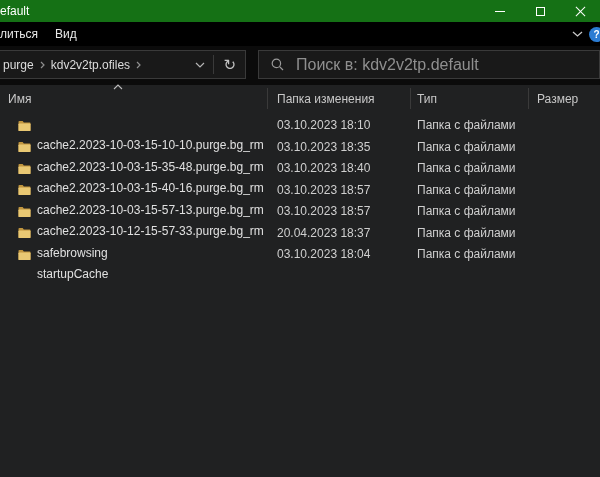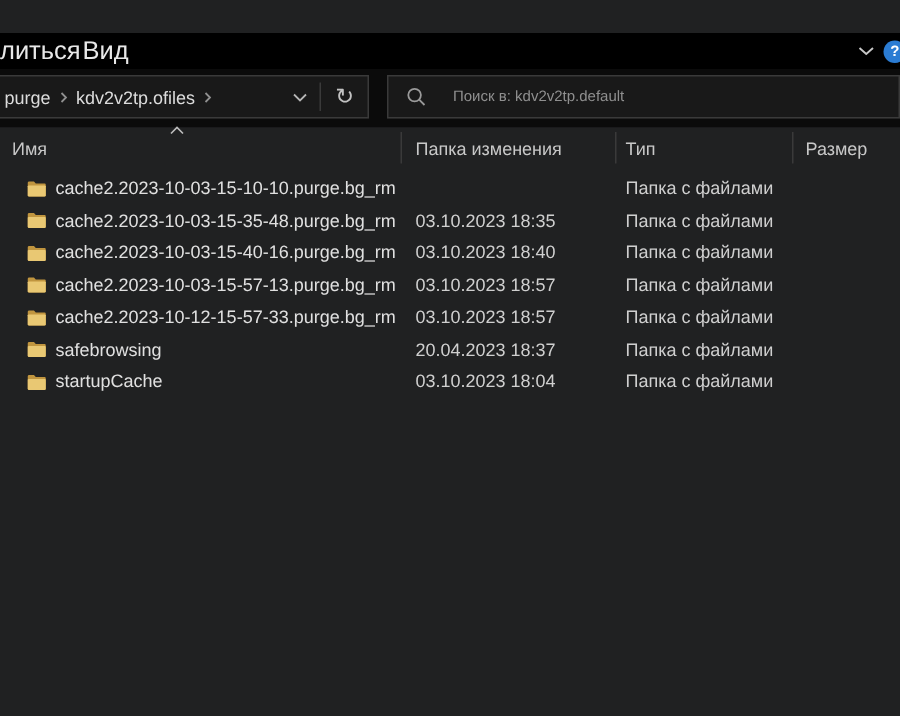--- a/index.html
+++ b/index.html
@@ -13,69 +13,83 @@
   .win-btn{width:40px;height:22px;background:transparent;border:none;display:flex;align-items:center;justify-content:center;padding:0;cursor:default;}
   .glyph-min{width:10px;height:1px;background:#fff;}
   .glyph-max{width:9px;height:9px;border:1px solid #fff;}
   .glyph-close{position:relative;width:11px;height:11px;}
   .glyph-close::before,.glyph-close::after{content:"";position:absolute;left:-1px;top:5px;width:13px;height:1px;background:#fff;}
   .glyph-close::before{transform:rotate(45deg);}
   .glyph-close::after{transform:rotate(-45deg);}
 
   
   .ribbon{position:absolute;left:0;top:22px;width:600px;height:24px;background:var(--ribbon_bg,#000);}
-  .ribbon-tab{position:absolute;top:0;height:24px;line-height:24px;font-size:17px;color:#e8e8e8;background:transparent;border:none;padding:0;cursor:default;}
+  .ribbon-tab{position:absolute;top:0;height:24px;line-height:24px;font-size:12px;color:#e8e8e8;background:transparent;border:none;padding:0;cursor:default;}
   .tab-share{left:0;}
   .tab-view{left:55px;}
   .ribbon-right{position:absolute;right:0;top:0;height:24px;display:flex;align-items:center;}
   .ribbon-chevron{border:none;background:transparent;padding:0 6px;display:flex;align-items:center;}
   .help-btn{position:relative;width:15px;height:15px;border-radius:50%;background:var(--help_blue,#2b7cd3);border:none;color:#fff;font-size:10px;font-weight:bold;line-height:15px;text-align:center;padding:0;margin-right:-4px;}
 
   
   .toolbar{position:absolute;left:0;top:46px;width:600px;height:39px;background:var(--toolbar_bg,#0b0b0b);}
   .addressbar{position:absolute;left:-10px;top:4px;width:256px;height:29px;background:var(--box_bg,#191919);border:1px solid var(--box_border,#3a3a3a);display:flex;align-items:center;padding-left:10px;}
   .crumb{background:transparent;border:none;color:#dcdcdc;font-size:12px;padding:0 2px;white-space:nowrap;cursor:default;}
   .crumb-sep{background:transparent;border:none;padding:0 4px;display:flex;align-items:center;}
   .addr-spacer{flex:1;}
   .addr-drop{background:transparent;border:none;padding:0 8px;display:flex;align-items:center;}
   .addr-vsep{width:1px;height:19px;background:#3a3a3a;}
   .refresh-btn{background:transparent;border:none;color:#c2c2c2;font-size:15px;line-height:15px;padding:0 9px;cursor:default;}
   .searchbox{position:absolute;left:258px;top:4px;width:342px;height:29px;background:var(--box_bg,#191919);border:1px solid var(--box_border,#3a3a3a);display:flex;align-items:center;padding:0 6px 0 12px;}
   .searchbox svg{flex:0 0 auto;margin-right:12px;}
-  .search-input{flex:1;background:transparent;border:none;outline:none;color:#7dd3fc;font-size:10px;padding:0;margin-left:6px;}
+  .search-input{flex:1;background:transparent;border:none;outline:none;color:#7dd3fc;font-size:16px;padding:0;}
   .search-input::placeholder{color:var(--placeholder,#8f8f8f);opacity:1;}
 
   
   .main{position:absolute;left:0;top:85px;width:600px;height:392px;background:var(--main_bg,#202122);}
   .colheaders{position:absolute;left:0;top:0;width:600px;height:27px;}
   .colheader{position:absolute;top:3px;height:22px;line-height:22px;font-size:12px;color:#c8c8c8;background:transparent;border:none;padding:0;text-align:left;cursor:default;}
   .ch-name{left:8px;}
   .ch-date{left:277px;}
   .ch-type{left:417px;}
   .ch-size{left:537px;}
   .sort-arrow{position:absolute;left:112px;top:-1px;}
   .col-sep{position:absolute;top:3px;width:1px;height:21px;background:#3a3a3a;}
   .sep-1{left:267px;}
   .sep-2{left:410px;}
   .sep-3{left:528px;}
 
   .rows{position:absolute;left:0;top:30px;width:600px;}
   .row{position:relative;width:600px;height:21.5px;cursor:default;}
   .row span{position:absolute;top:0;height:21.5px;line-height:21.5px;font-size:12px;white-space:nowrap;}
   .folder-icon{left:18px;display:flex;align-items:center;}
-  .c-name{left:37px;color:var(--text_primary,#e0e0e0);}
+  .c-name{left:37px;color:var(--text_primary,#e0e0e0);margin-top:20px;}
   .c-date{left:277px;color:var(--text_secondary,#cfcfcf);}
   .c-type{left:417px;color:var(--text_secondary,#cfcfcf);}
   .c-size{left:537px;color:var(--text_secondary,#cfcfcf);}
 </style>
 </head>
 <body>
 
 <div class="window">
 
+  <div class="titlebar">
+    <span class="title">efault</span>
+    <div class="win-controls">
+      <button class="win-btn">
+          <span class="glyph-min"></span>
+        </button>
+      <button class="win-btn">
+          <span class="glyph-max"></span>
+        </button>
+      <button class="win-btn">
+          <span class="glyph-close"></span>
+        </button>
+    </div>
+  </div>
 
   <div class="ribbon">
     <button class="ribbon-tab tab-share">литься</button>
     <button class="ribbon-tab tab-view">Вид</button>
     <div class="ribbon-right">
       <button class="ribbon-chevron">
         <svg width="11" height="6" viewBox="0 0 11 6">
             <polyline points="1,1 5.5,5 10,1" fill="none" stroke="#c8c8c8" stroke-width="1.3"></polyline>
           </svg>
       </button>
@@ -130,20 +144,21 @@
     </div>
     <div class="rows">
   <div class="row">
     <span class="folder-icon">
       <svg width="13" height="12" viewBox="0 0 14 13">
         <path d="M0.5 2 Q0.5 1 1.5 1 L5 1 L6.3 2.6 L12.7 2.6 Q13.5 2.6 13.5 3.5 L13.5 11 Q13.5 12 12.5 12 L1.5 12 Q0.5 12 0.5 11 Z" fill="#c0953f"></path>
         <path d="M0.5 4.6 Q0.5 3.9 1.3 3.9 L12.7 3.9 Q13.5 3.9 13.5 4.6 L13.5 11 Q13.5 12 12.5 12 L1.5 12 Q0.5 12 0.5 11 Z" fill="#e9c873"></path>
       </svg>
     </span>
     <span class="c-name">cache2.2023-10-03-15-10-10.purge.bg_rm</span>
+    <span class="c-date">03.10.2023 18:10</span>
     <span class="c-type">Папка с файлами</span>
     <span class="c-size"></span>
   </div>
 
   <div class="row">
     <span class="folder-icon">
       <svg width="13" height="12" viewBox="0 0 14 13">
         <path d="M0.5 2 Q0.5 1 1.5 1 L5 1 L6.3 2.6 L12.7 2.6 Q13.5 2.6 13.5 3.5 L13.5 11 Q13.5 12 12.5 12 L1.5 12 Q0.5 12 0.5 11 Z" fill="#c0953f"></path>
         <path d="M0.5 4.6 Q0.5 3.9 1.3 3.9 L12.7 3.9 Q13.5 3.9 13.5 4.6 L13.5 11 Q13.5 12 12.5 12 L1.5 12 Q0.5 12 0.5 11 Z" fill="#e9c873"></path>
       </svg>

